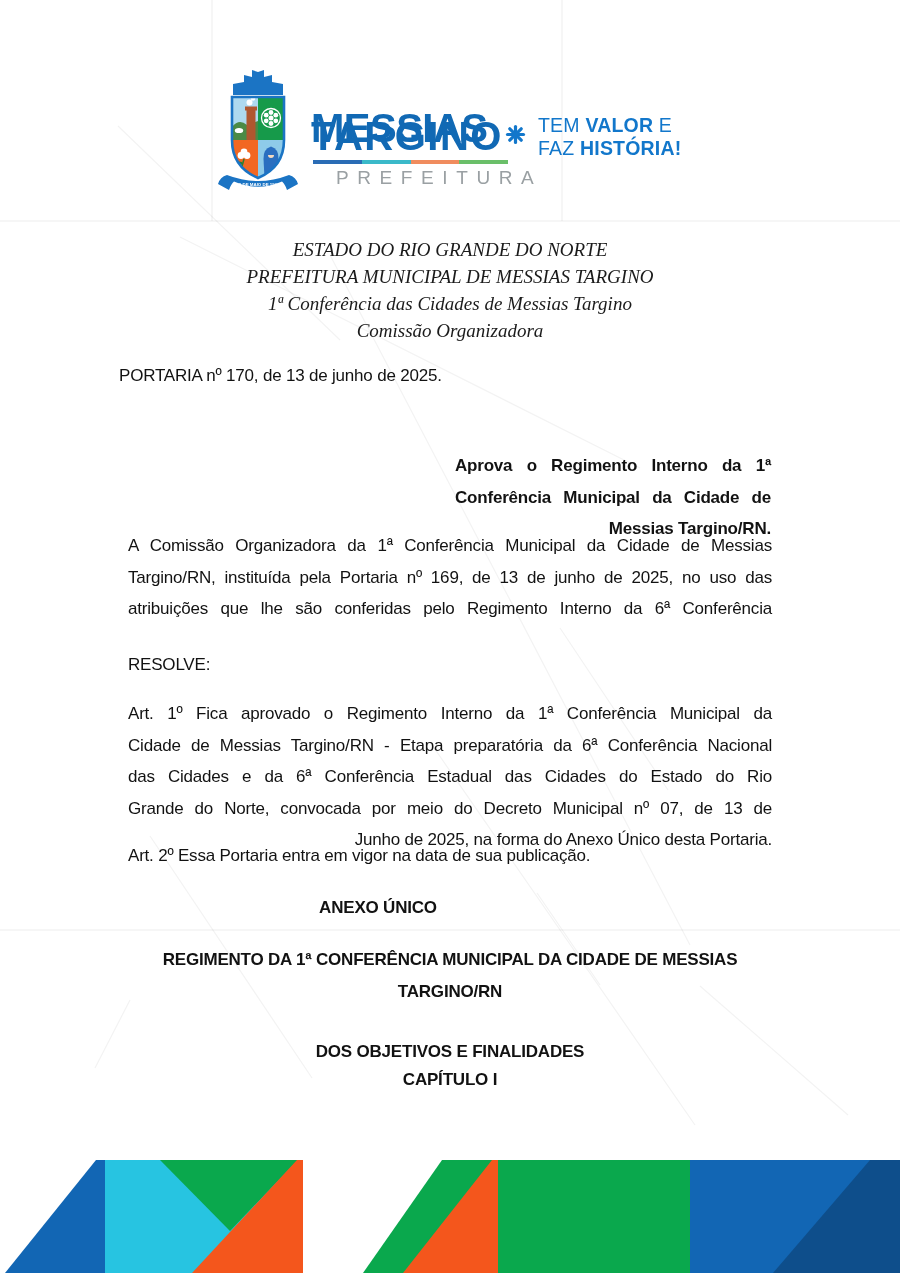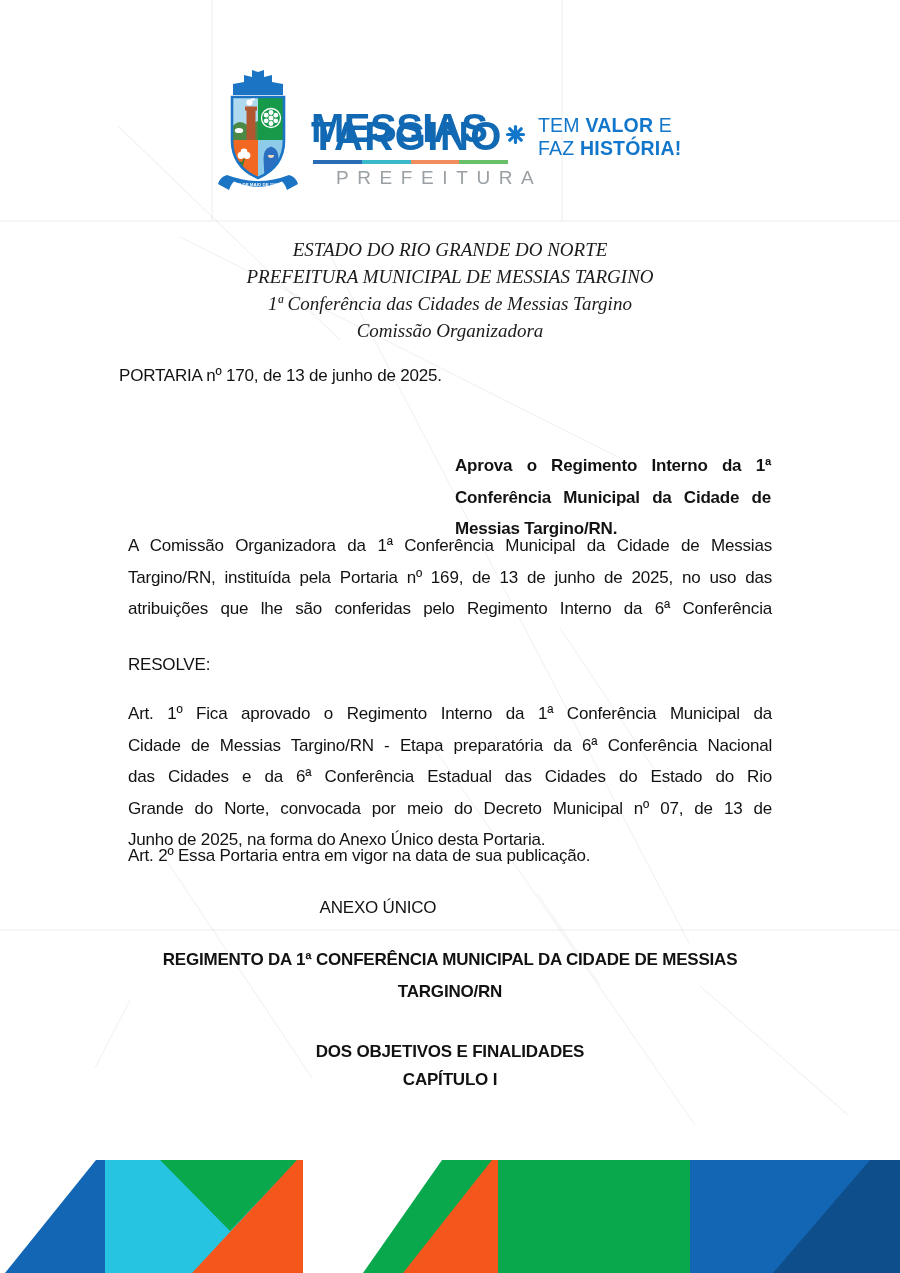--- a/index.html
+++ b/index.html
@@ -20,28 +20,28 @@
           letter-spacing:0.2px;font-weight:500;}
   .slogan b{font-weight:bold;}
   
   .letterhead{left:0;top:236px;width:900px;text-align:center;
               font-family:Liberation Serif, serif;font-style:italic;font-size:19px;line-height:27px;color:#1b1b1b;}
   
   .doc{font-size:17px;letter-spacing:-0.2px;color:#121212;}
   .single{line-height:20px;}
   .block{line-height:31.5px;}
   .jline{text-align:justify;text-align-last:justify;}
-  .lline{text-align:left;}
+  .lline{text-align:right;}
   .portaria{left:119px;top:366px;width:644px;}
   .ementa{left:455px;top:409px;width:316px;font-weight:bold;margin-top:41px;}
   .p1{left:128px;top:530px;width:644px;}
   .resolve{left:128px;top:655px;width:644px;}
   .art1{left:128px;top:698px;width:644px;}
   .art2{left:128px;top:846px;width:644px;}
-  .anexo{left:0;top:898px;width:756px;font-weight:normal;text-align:center;}
+  .anexo{left:0;top:898px;width:756px;font-weight:bold;text-align:center;}
   .regimento{left:128px;top:944px;width:644px;font-weight:bold;text-align:center;line-height:31.5px;}
   .capitulo{left:0;top:1038px;width:900px;font-weight:bold;text-align:center;line-height:28px;}
   
   .wmks{left:0;top:0;width:900px;height:1273px;pointer-events:none;}
   .footer-art{left:0;bottom:0;width:900px;height:113px;display:block;}
 </style>
 </head>
 <body>
 
 <div class="page">

